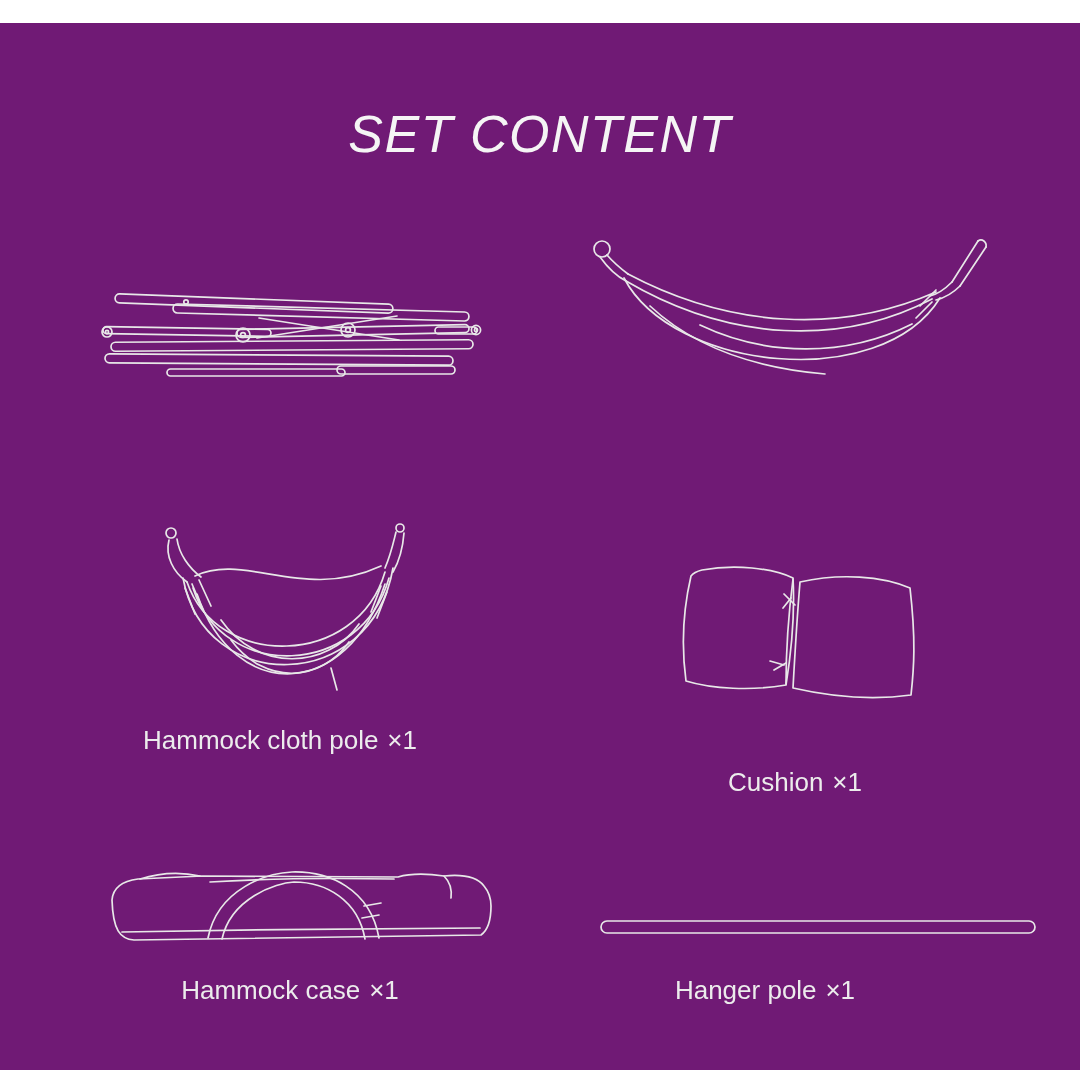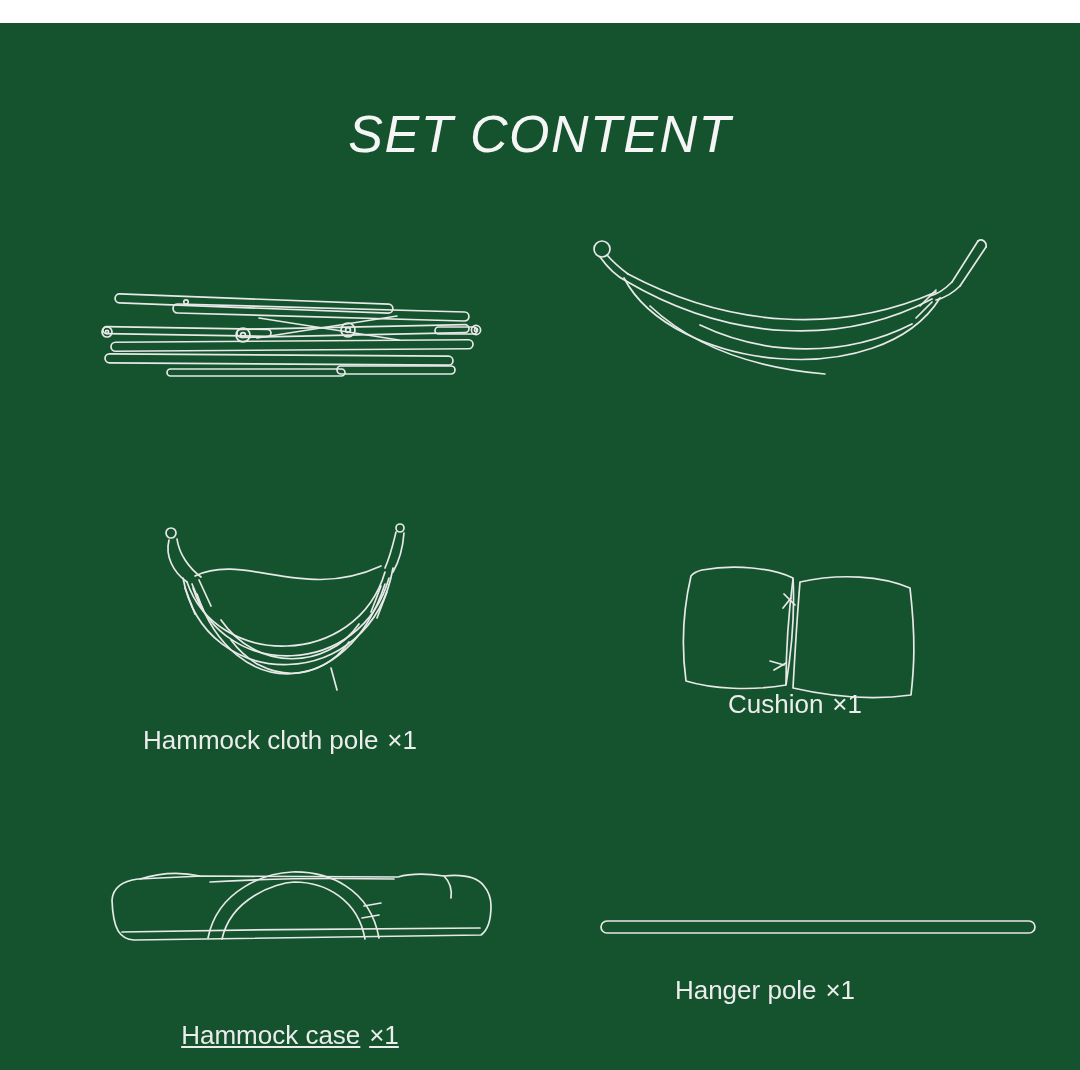--- a/index.html
+++ b/index.html
@@ -1,19 +1,19 @@
 <!DOCTYPE html>
 <html><head>
 <meta charset="utf-8">
 <style>
   html,body{margin:0;padding:0;background:#222;}
   .canvas{
     position:relative;
     width:1080px;height:1070px;
-    background:#14532d;
+    background:#701a75;
     overflow:hidden;
     font-family:"Liberation Sans", sans-serif;
   }
   .top-strip{
     position:absolute;left:0;top:0;width:1080px;height:23px;
     background:#ffffff;
   }
   .page-title{
     position:absolute;left:0;top:108px;width:1080px;
     text-align:center;
@@ -130,38 +130,38 @@
     <svg width="280" height="160" viewBox="0 0 280 160">
       <path d="M42,22 C75,16 112,20 133,30 C135,66 132,100 126,137 C92,143 52,141 26,133 C21,96 24,58 31,28 C34,24 38,23 42,22 Z"></path>
       <path d="M140,34 C180,25 222,28 250,40 C256,92 254,120 251,147 C208,153 168,148 133,140 C135,104 137,70 140,34 Z"></path>
       <path d="M133,31 C128,70 126,100 126,136"></path>
       <path d="M124,46 L135,57"></path>
         <path d="M131,50 L123,60"></path>
       <path d="M110,113 L124,117"></path>
         <path d="M114,122 L126,115"></path>
     </svg>
   </div>
-  <div class="item-label" style="left:585px;top:691px;">
+  <div class="item-label" style="left:585px;top:769px;">
     <span>Cushion</span><span class="qty">×1</span>
   </div>
 
   <div class="figure" style="left:82px;top:846px;">
     <svg width="420" height="110" viewBox="0 0 420 110">
       <path d="M30,54 C31,42 40,35 56,33 L120,30 L316,31 C330,27 348,28 362,30 C382,28 396,32 402,40 C407,46 409,52 409,60 C409,74 406,84 399,89 L52,94 C38,93 31,84 30,54 Z"></path>
       <path d="M40,86 C150,84 300,82 398,82"></path>
       <path d="M58,33 C80,26 100,26 118,30"></path>
       <path d="M128,36 C190,32 250,32 312,33"></path>
       <path d="M126,92 C136,42 186,27 210,26 C246,25 288,42 297,92"></path>
       <path d="M140,93 C149,52 194,37 212,36 C244,36 276,54 283,93"></path>
       <path d="M282,60 L299,57"></path>
         <path d="M280,72 L297,69"></path>
       <path d="M362,30 C368,36 370,44 369,52"></path>
     </svg>
   </div>
-  <div class="item-label" style="left:80px;top:1022px;text-decoration:underline;">
+  <div class="item-label" style="left:80px;top:977px;">
     <span>Hammock case</span><span class="qty">×1</span>
   </div>
 
   <div class="figure" style="left:598px;top:916px;">
     <svg width="440" height="22" viewBox="0 0 440 22">
       <rect x="3" y="5" width="434" height="12" rx="6"></rect>
     </svg>
   </div>
   <div class="item-label" style="left:555px;top:977px;text-align:center;">
     <span>Hanger pole</span><span class="qty">×1</span>

